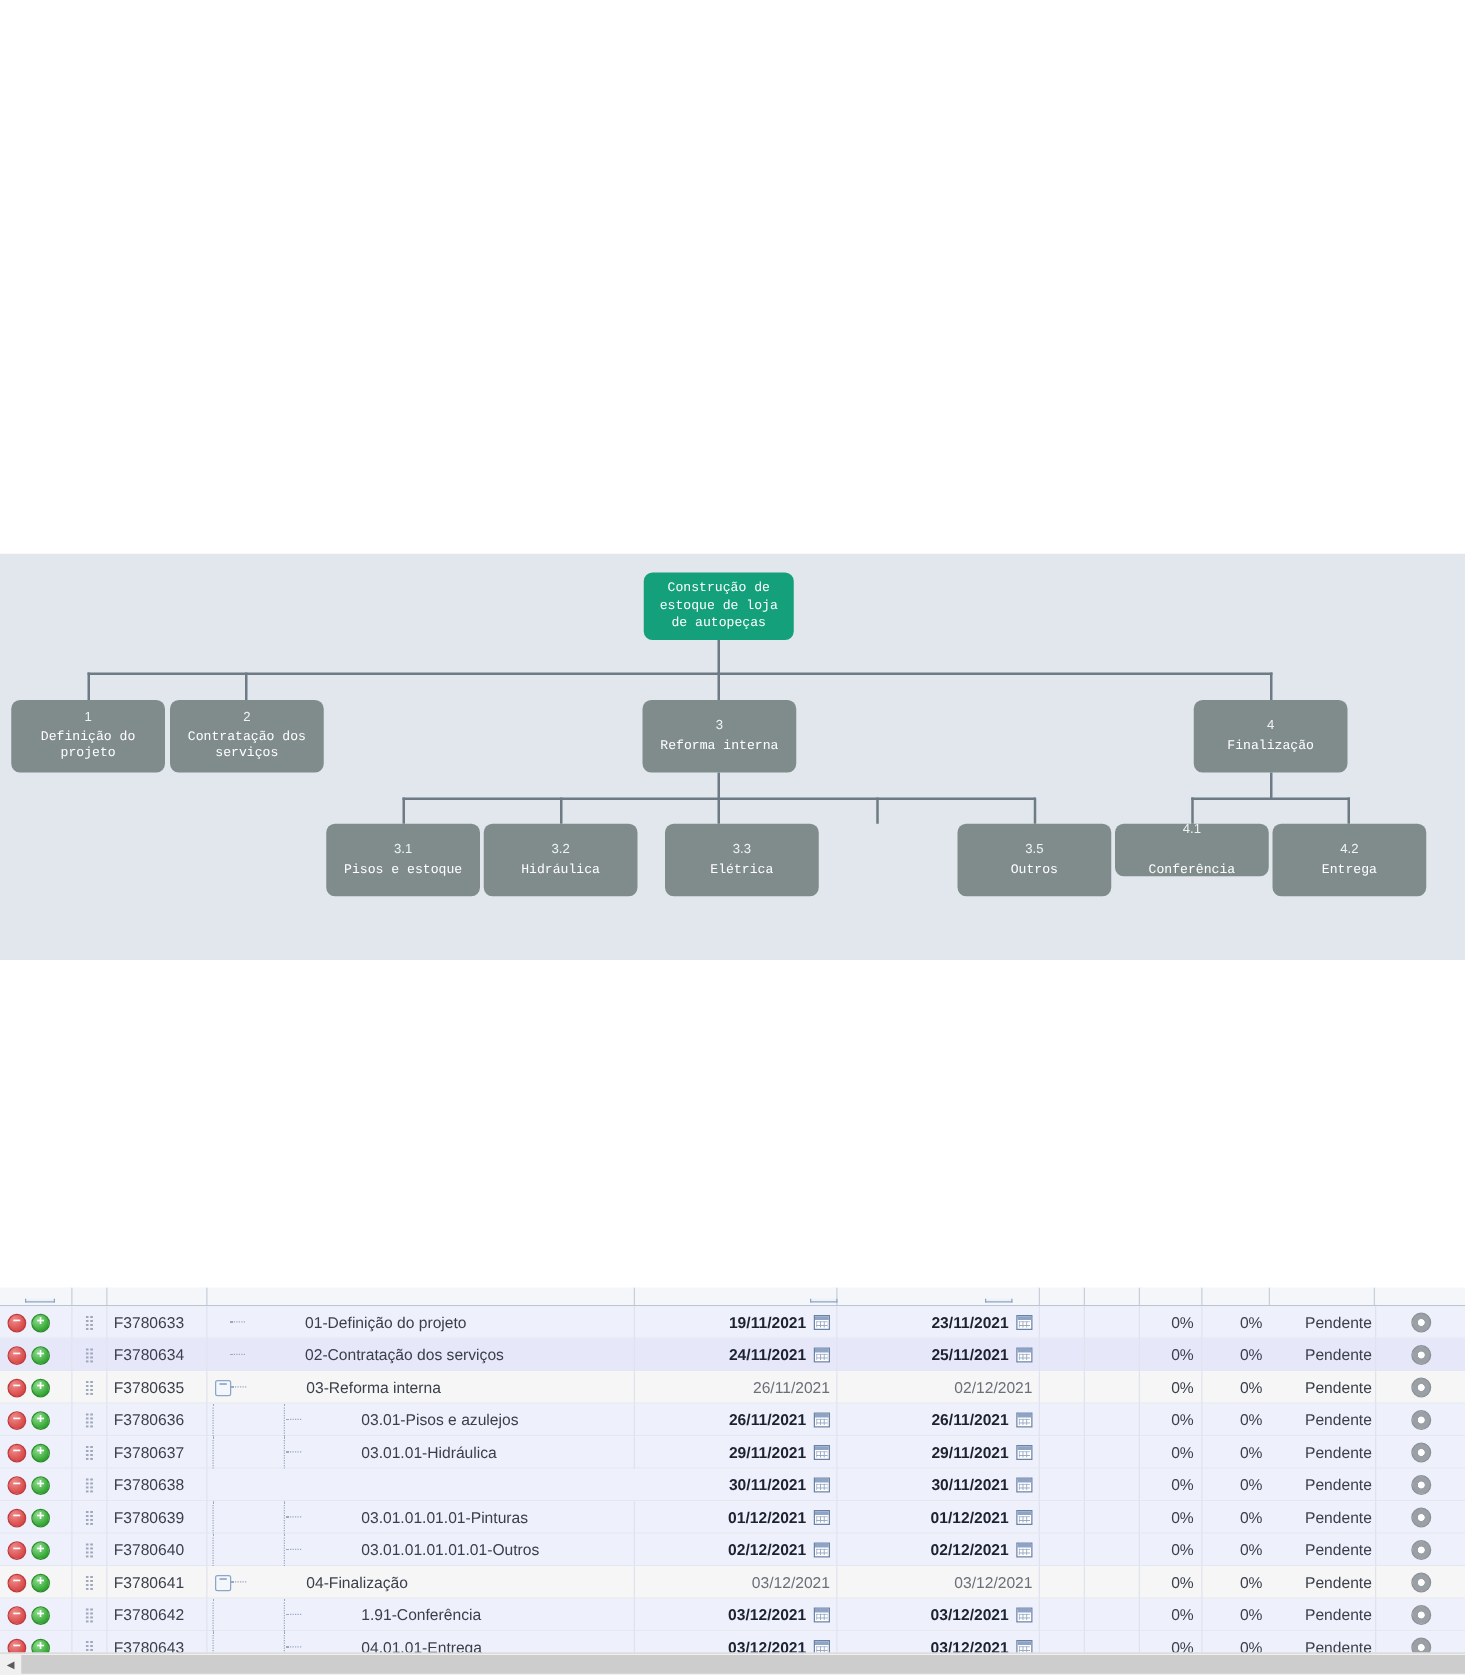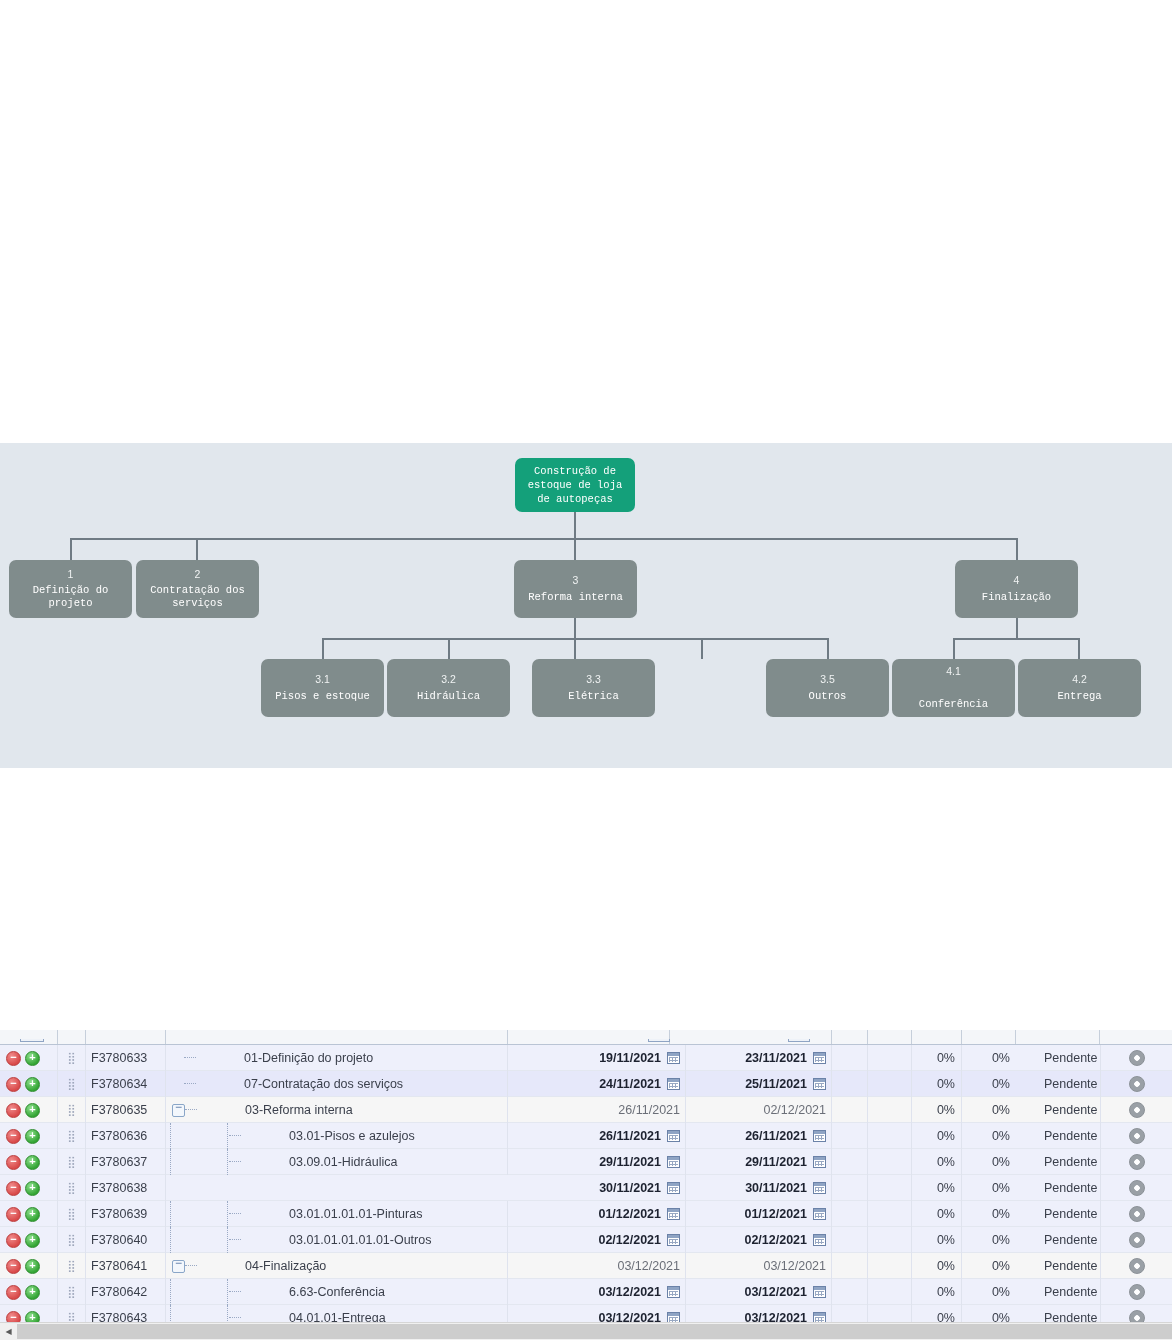--- a/index.html
+++ b/index.html
@@ -153,21 +153,21 @@
     box-sizing:border-box;
   }
   .expander span{position:relative;top:-3px;font-size:12px;}
   .tick{
     width:12px;height:1px;
     border-top:1px dotted #9aa9c4;
     flex:0 0 auto;
   }
   .name-txt{ padding-left:5px; white-space:nowrap;margin-left:43px; }
 
-  .c-start{ left:524px; width:162px; justify-content:flex-end; padding-right:5px;
+  .c-start{ left:508px; width:162px; justify-content:flex-end; padding-right:5px;
             border-right:1px solid #dfe3ee;}
   .c-end  { left:670px; width:162px; justify-content:flex-end; padding-right:5px;
             border-right:1px solid #dfe3ee;}
   .date-txt{ font-weight:bold; color:#1d2230; }
   .summary .date-txt{ font-weight:normal; color:#6b6f78; }
   .cal-ico{
     width:13px;height:12px;
     margin-left:6px;
     border:1px solid #6b82a8;
     background:#ffffff;
@@ -278,21 +278,21 @@
     <div class="label">Hidráulica</div>
   </div>
   <div class="wbs-node" style="left:532px; top:216px; width:123px; height:58px;">
     <div class="code">3.3</div>
     <div class="label">Elétrica</div>
   </div>
   <div class="wbs-node" style="left:766px; top:216px; width:123px; height:58px;">
     <div class="code">3.5</div>
     <div class="label">Outros</div>
   </div>
-  <div class="wbs-node" style="left:892px; top:216px; width:123px; height:58px;gap:16px;">
+  <div class="wbs-node" style="left:892px; top:216px; width:123px; height:42px;gap:16px;">
     <div class="code">4.1</div>
     <div class="label">Conferência</div>
   </div>
   <div class="wbs-node" style="left:1018px; top:216px; width:123px; height:58px;">
     <div class="code">4.2</div>
     <div class="label">Entrega</div>
   </div>
 </div>
 
 <div id="grid">
@@ -362,21 +362,21 @@
           </span>
         </div>
         <div class="c c-drag">
           <span class="dots"></span>
         </div>
         <div class="c c-id">F3780634</div>
         <div class="c c-name">
           <div class="tree-wrap">
             <div class="spacer" style="width:14px"></div>
             <div class="tick"></div>
-            <span class="name-txt">07-Contratação dos serviços</span>
+            <span class="name-txt">02-Contratação dos serviços</span>
           </div>
         </div>
         <div class="c c-start">
           <span class="date-txt">24/11/2021</span>
           <span class="cal-ico"></span>
         </div>
         <div class="c c-end">
           <span class="date-txt">25/11/2021</span>
           <span class="cal-ico"></span>
         </div>
@@ -478,21 +478,21 @@
         <div class="c c-drag">
           <span class="dots"></span>
         </div>
         <div class="c c-id">F3780637</div>
         <div class="c c-name">
           <div class="tree-wrap">
             <div class="guide"></div>
             <div class="spacer" style="width:55px"></div>
             <div class="guide"></div>
             <div class="tick"></div>
-            <span class="name-txt">03.09.01-Hidráulica</span>
+            <span class="name-txt">03.01.01-Hidráulica</span>
           </div>
         </div>
         <div class="c c-start">
           <span class="date-txt">29/11/2021</span>
           <span class="cal-ico"></span>
         </div>
         <div class="c c-end">
           <span class="date-txt">29/11/2021</span>
           <span class="cal-ico"></span>
         </div>
@@ -663,21 +663,21 @@
         <div class="c c-drag">
           <span class="dots"></span>
         </div>
         <div class="c c-id">F3780642</div>
         <div class="c c-name">
           <div class="tree-wrap">
             <div class="guide"></div>
             <div class="spacer" style="width:55px"></div>
             <div class="guide"></div>
             <div class="tick"></div>
-            <span class="name-txt">6.63-Conferência</span>
+            <span class="name-txt">1.91-Conferência</span>
           </div>
         </div>
         <div class="c c-start">
           <span class="date-txt">03/12/2021</span>
           <span class="cal-ico"></span>
         </div>
         <div class="c c-end">
           <span class="date-txt">03/12/2021</span>
           <span class="cal-ico"></span>
         </div>

